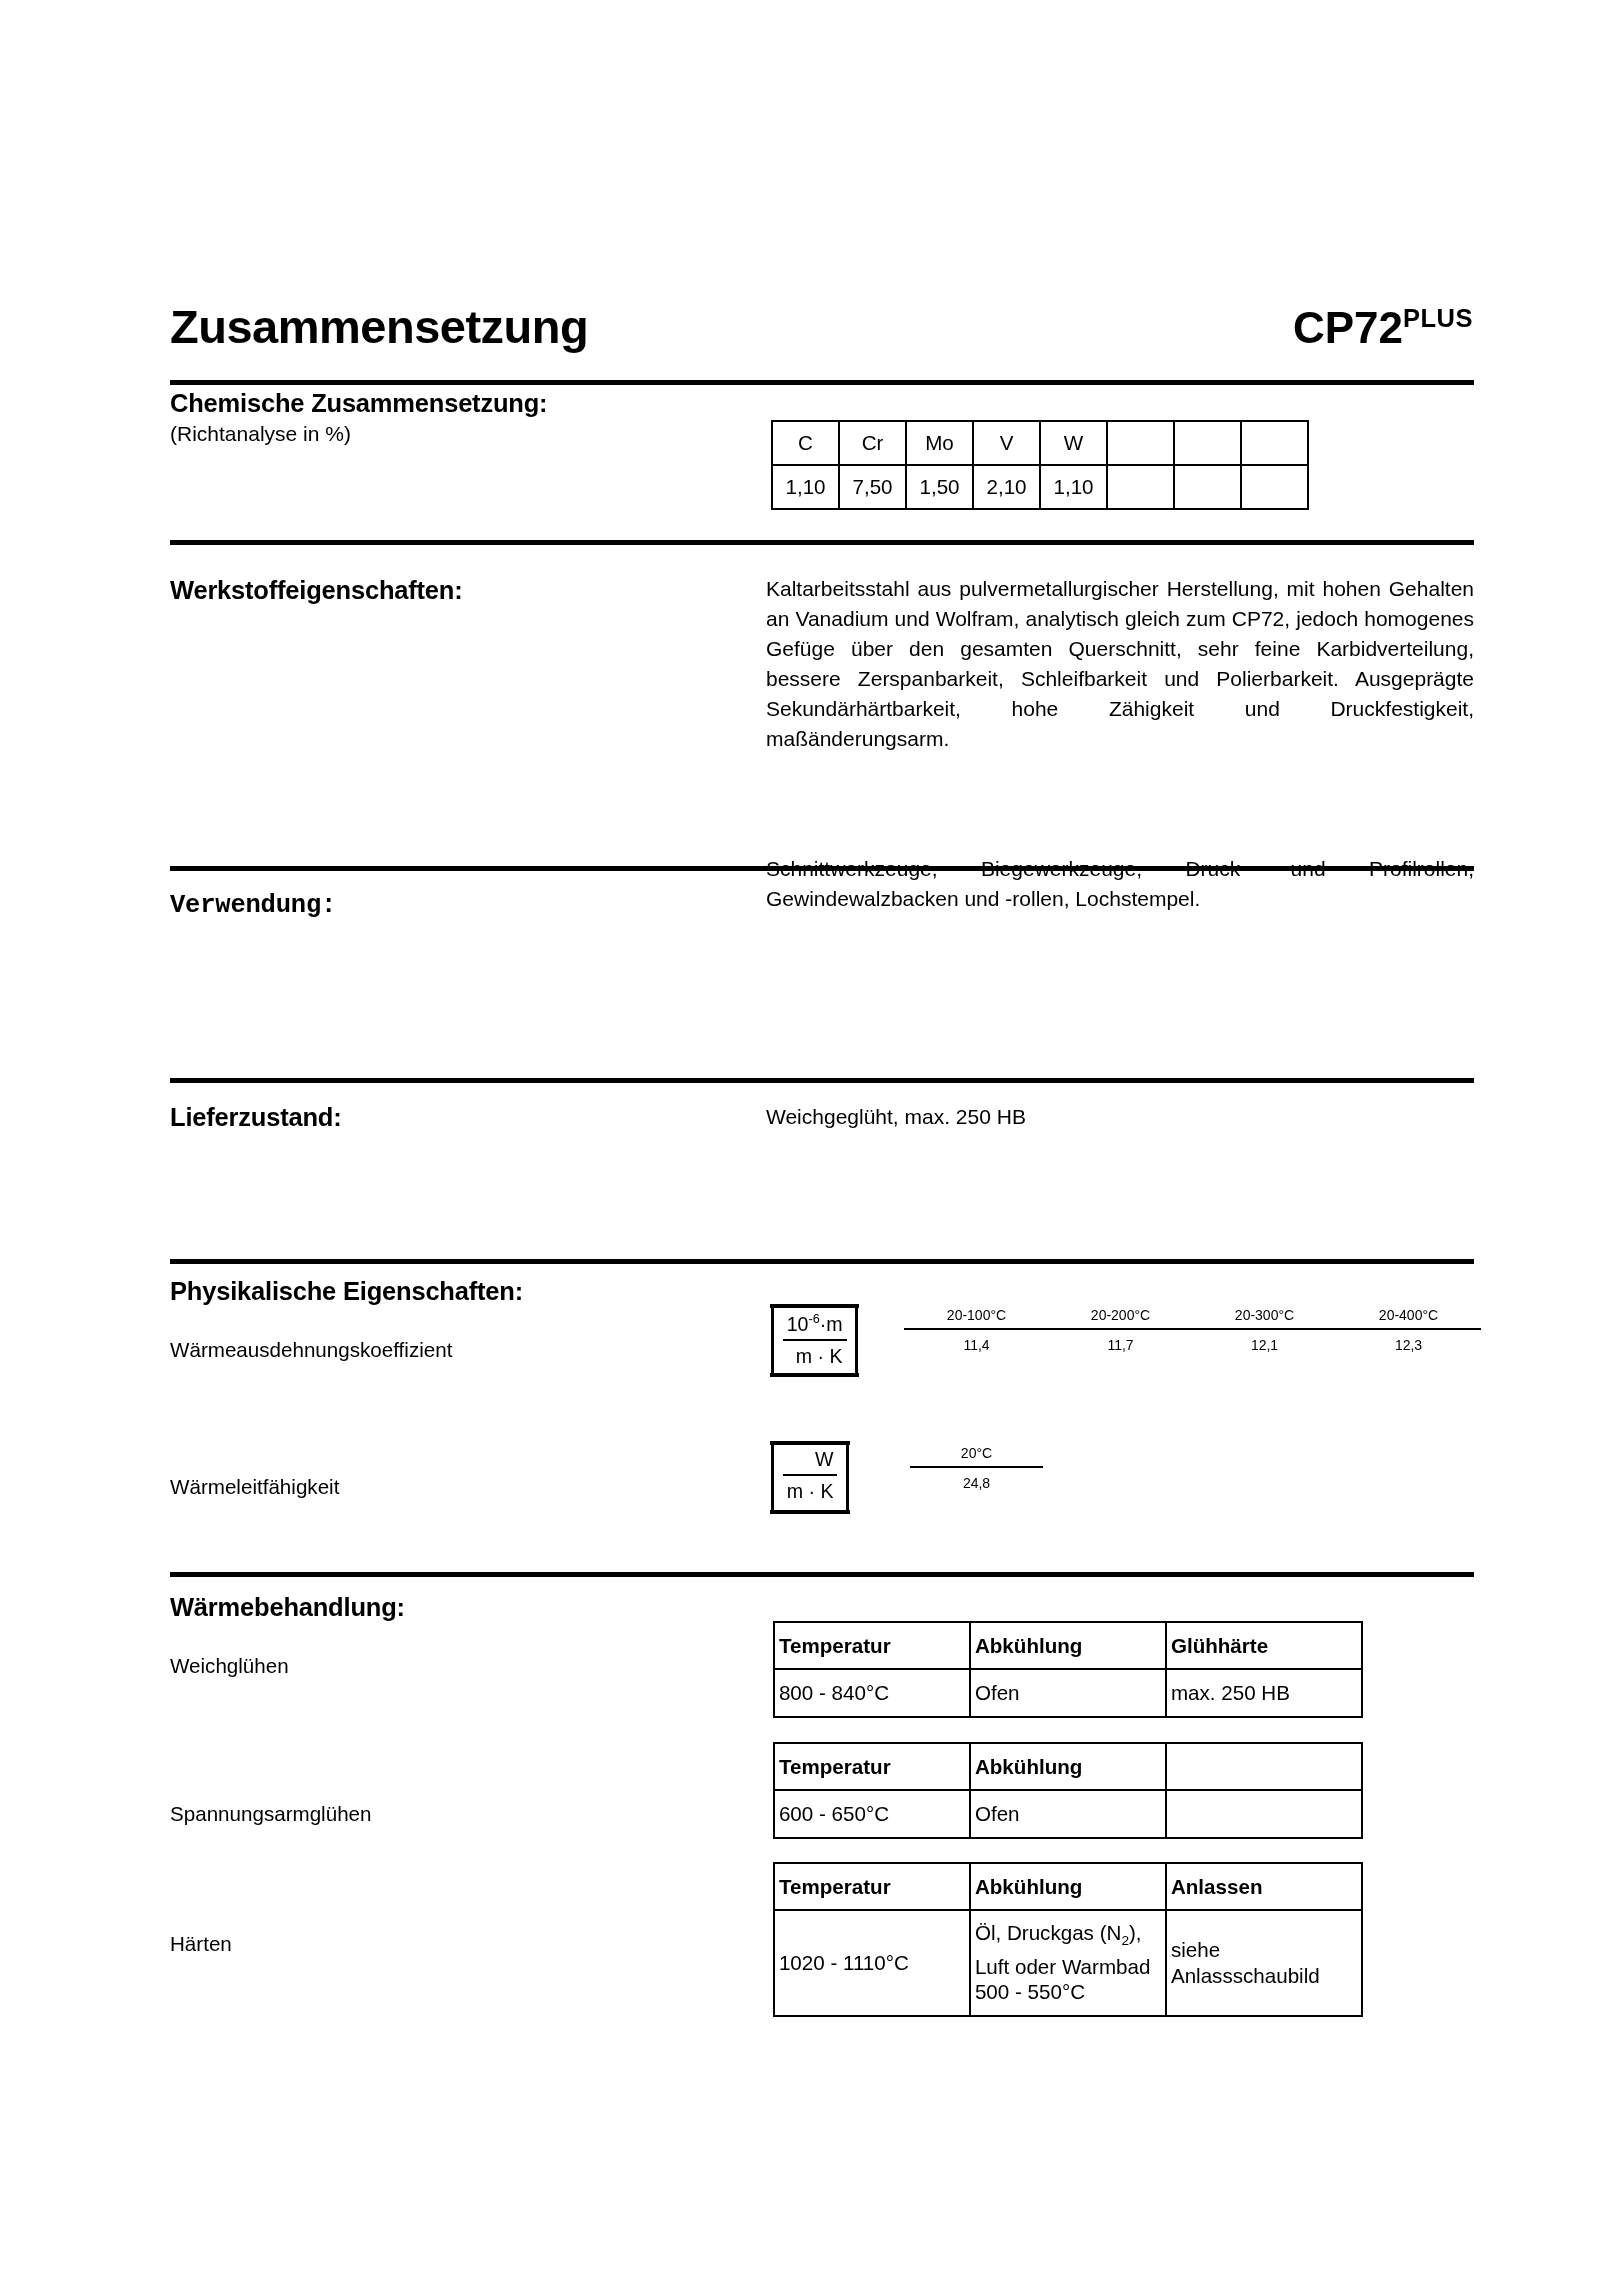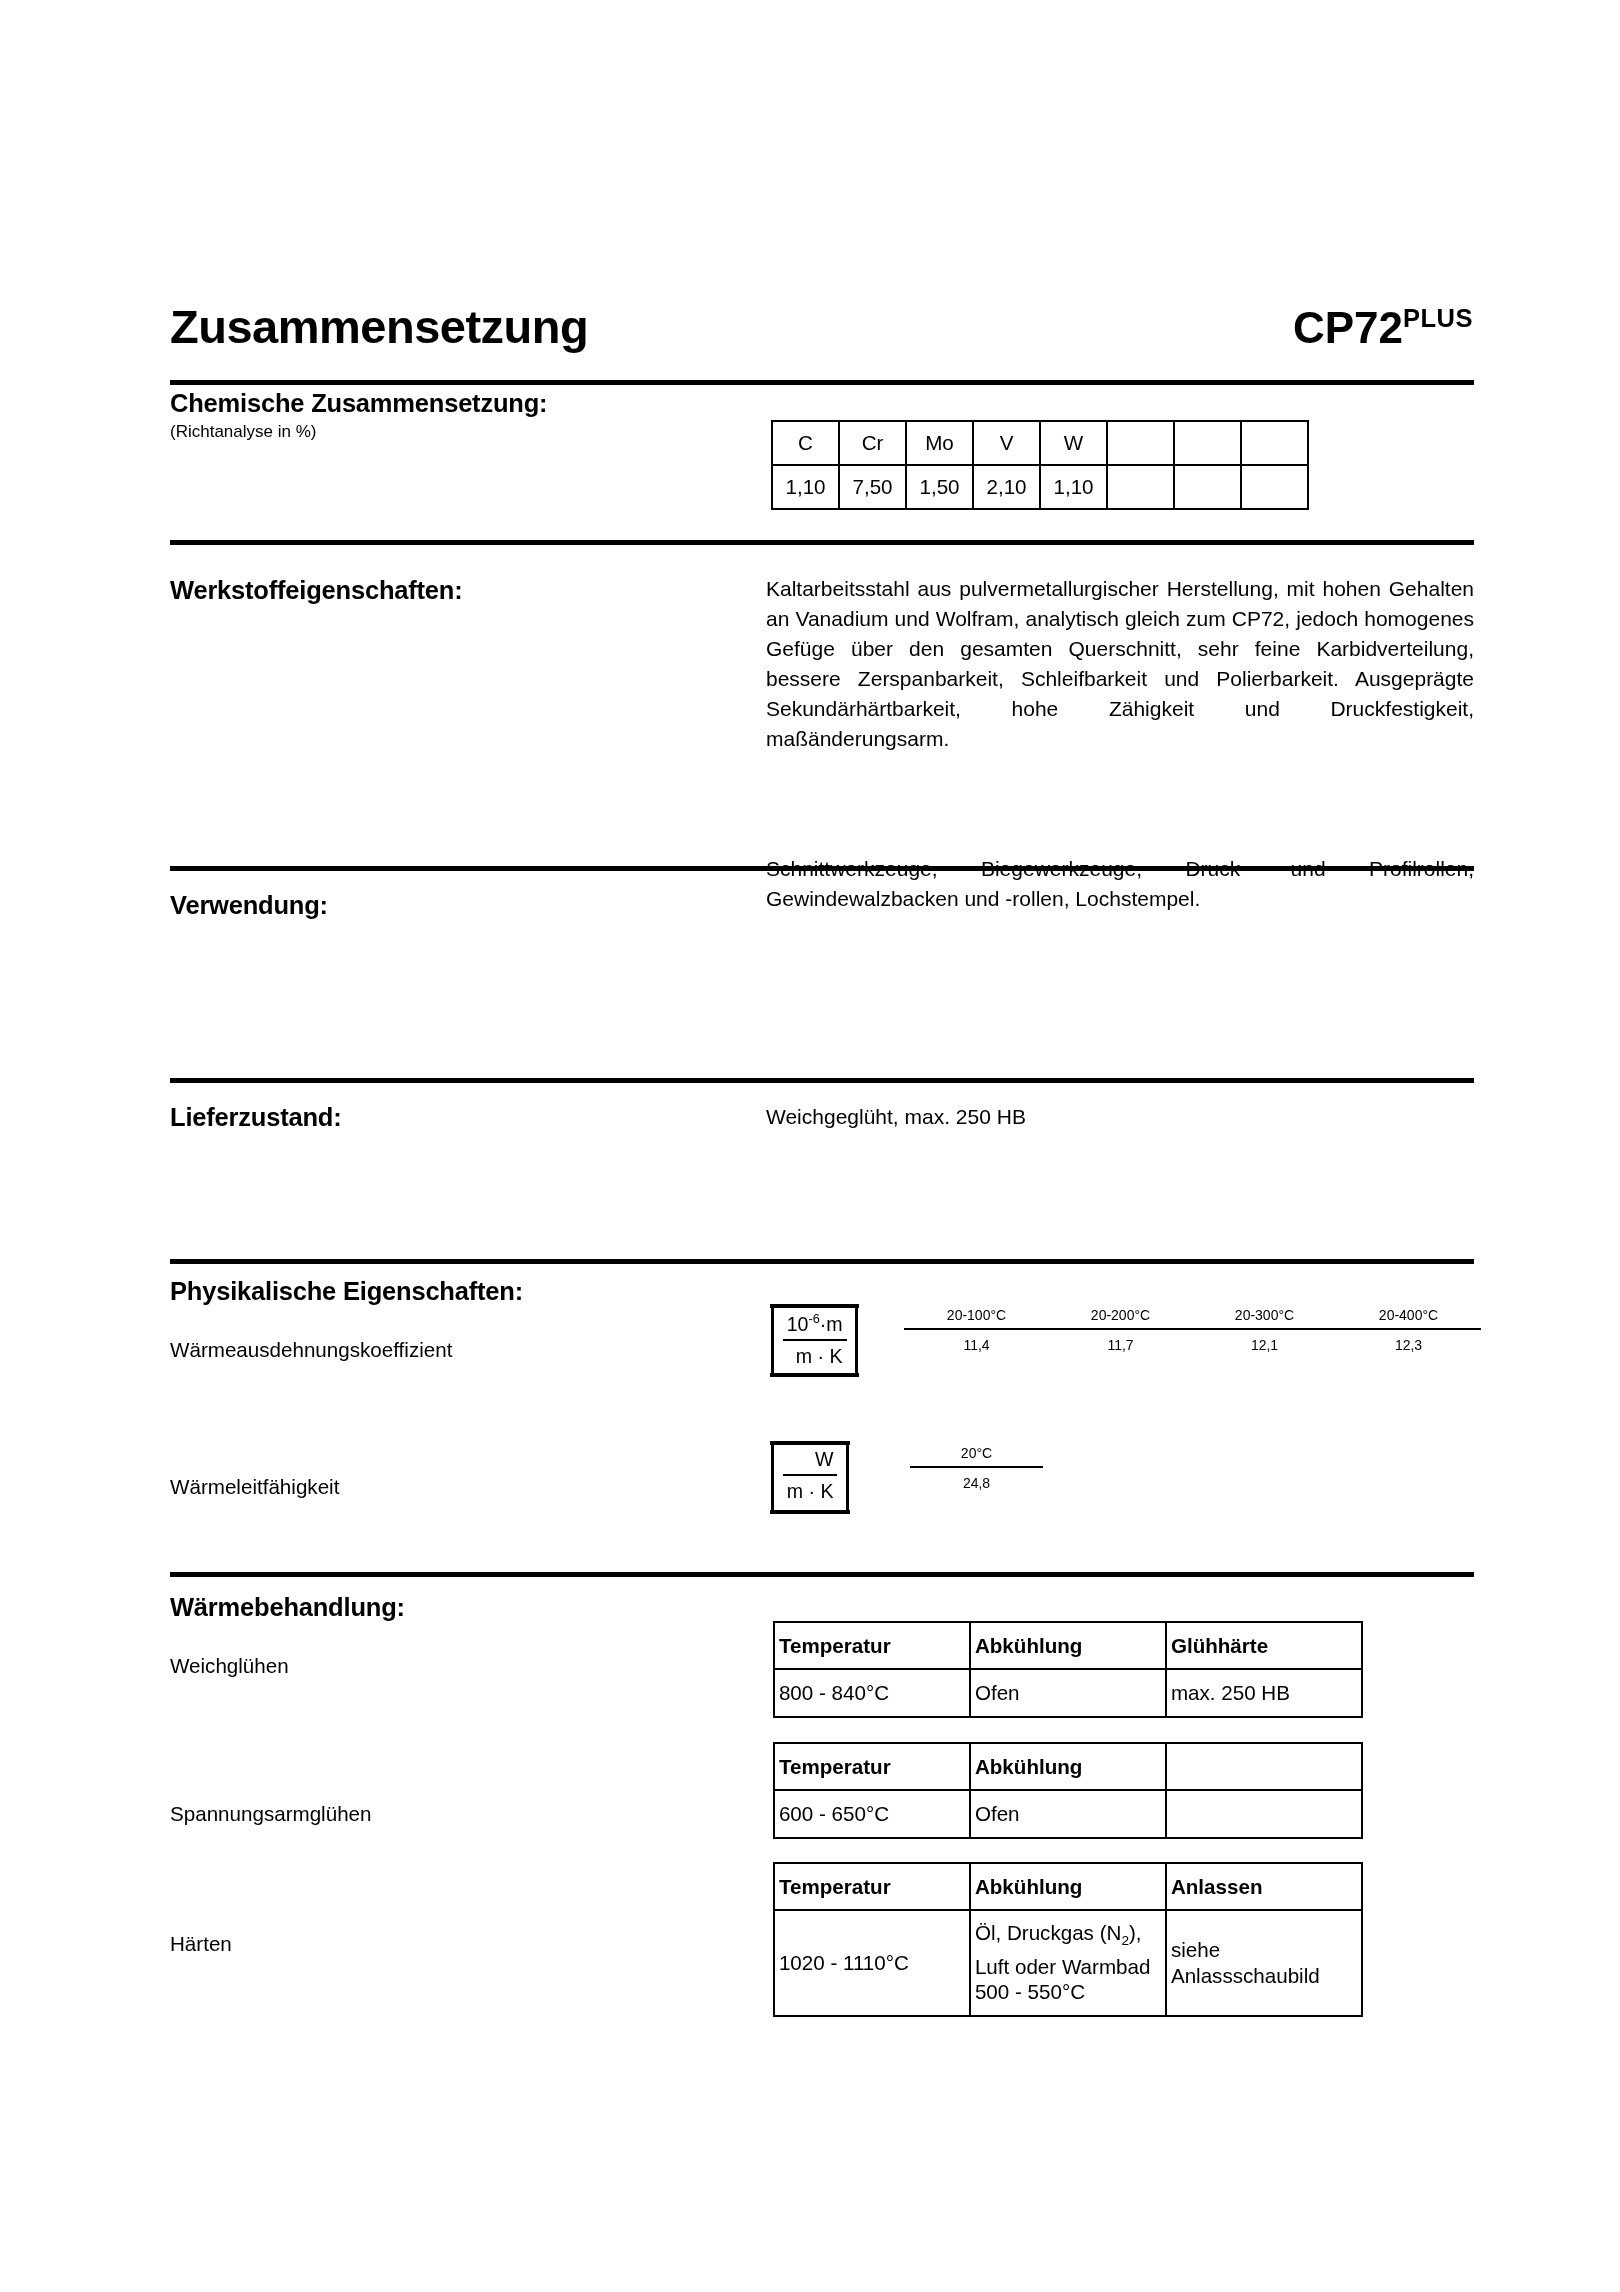--- a/index.html
+++ b/index.html
@@ -34,21 +34,21 @@
     position: absolute;
     left: 170px;
     font-weight: bold;
     font-size: 25.5px;
     letter-spacing: -0.2px;
     white-space: nowrap;
   }
   .sub-title {
     position: absolute;
     left: 170px;
-    font-size: 17px;
+    font-size: 21px;
     white-space: nowrap;
   }
   .row-label {
     position: absolute;
     left: 170px;
     font-size: 20.6px;
     white-space: nowrap;
   }
 
   
@@ -231,21 +231,21 @@
       <td></td>
     </tr>
   </tbody>
     </table>
 
   <div class="rule" style="top:540px;"></div>
   <div class="sec-title" style="top:576px;">Werkstoffeigenschaften:</div>
   <div class="body-text" style="top:574px;">Kaltarbeitsstahl aus pulvermetallurgischer Herstellung, mit hohen Gehalten an Vanadium und Wolfram, analytisch gleich zum CP72, jedoch homogenes Gefüge über den gesamten Querschnitt, sehr feine Karbidverteilung, bessere Zerspanbarkeit, Schleifbarkeit und Polierbarkeit. Ausgeprägte Sekundärhärtbarkeit, hohe Zähigkeit und Druckfestigkeit, maßänderungsarm.</div>
 
   <div class="rule" style="top:866px;"></div>
-  <div class="sec-title" style="top:891px;">Verwendung:</div>
+  <div class="sec-title" style="top:891px;font-family:Liberation Mono, monospace;">Verwendung:</div>
   <div class="body-text" style="top:854px;">Schnittwerkzeuge, Biegewerkzeuge, Druck- und Profilrollen, Gewindewalzbacken und -rollen, Lochstempel.</div>
 
   <div class="rule" style="top:1078px;"></div>
   <div class="sec-title" style="top:1103px;">Lieferzustand:</div>
   <div class="body-text nojust" style="top:1102px;">Weichgeglüht, max. 250 HB</div>
 
   <div class="rule" style="top:1259px;"></div>
   <div class="sec-title" style="top:1277px;">Physikalische Eigenschaften:</div>
 
   <div class="row-label" style="top:1338px;">Wärmeausdehnungskoeffizient</div>

